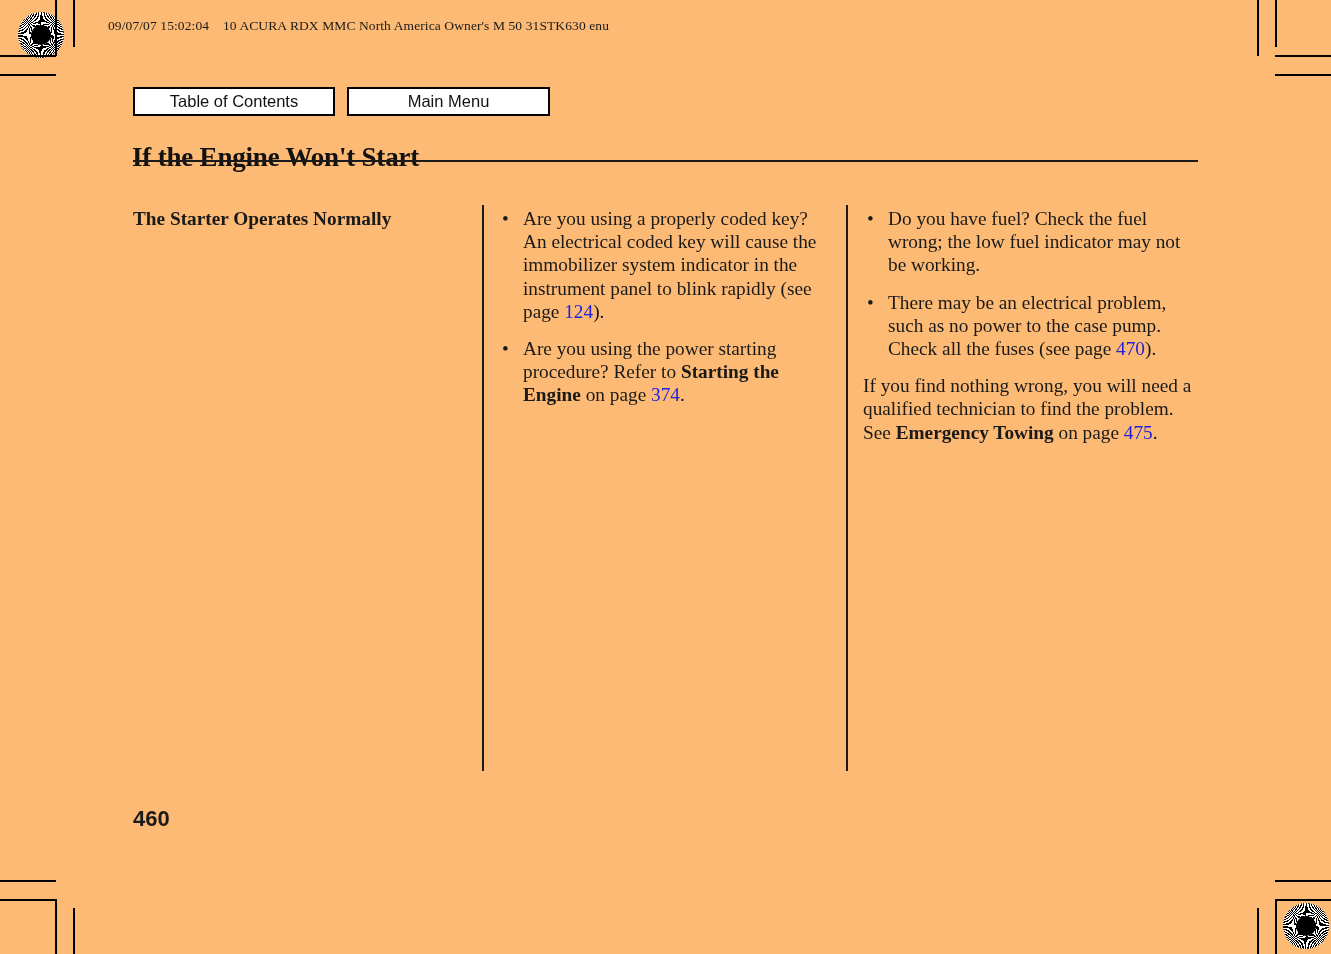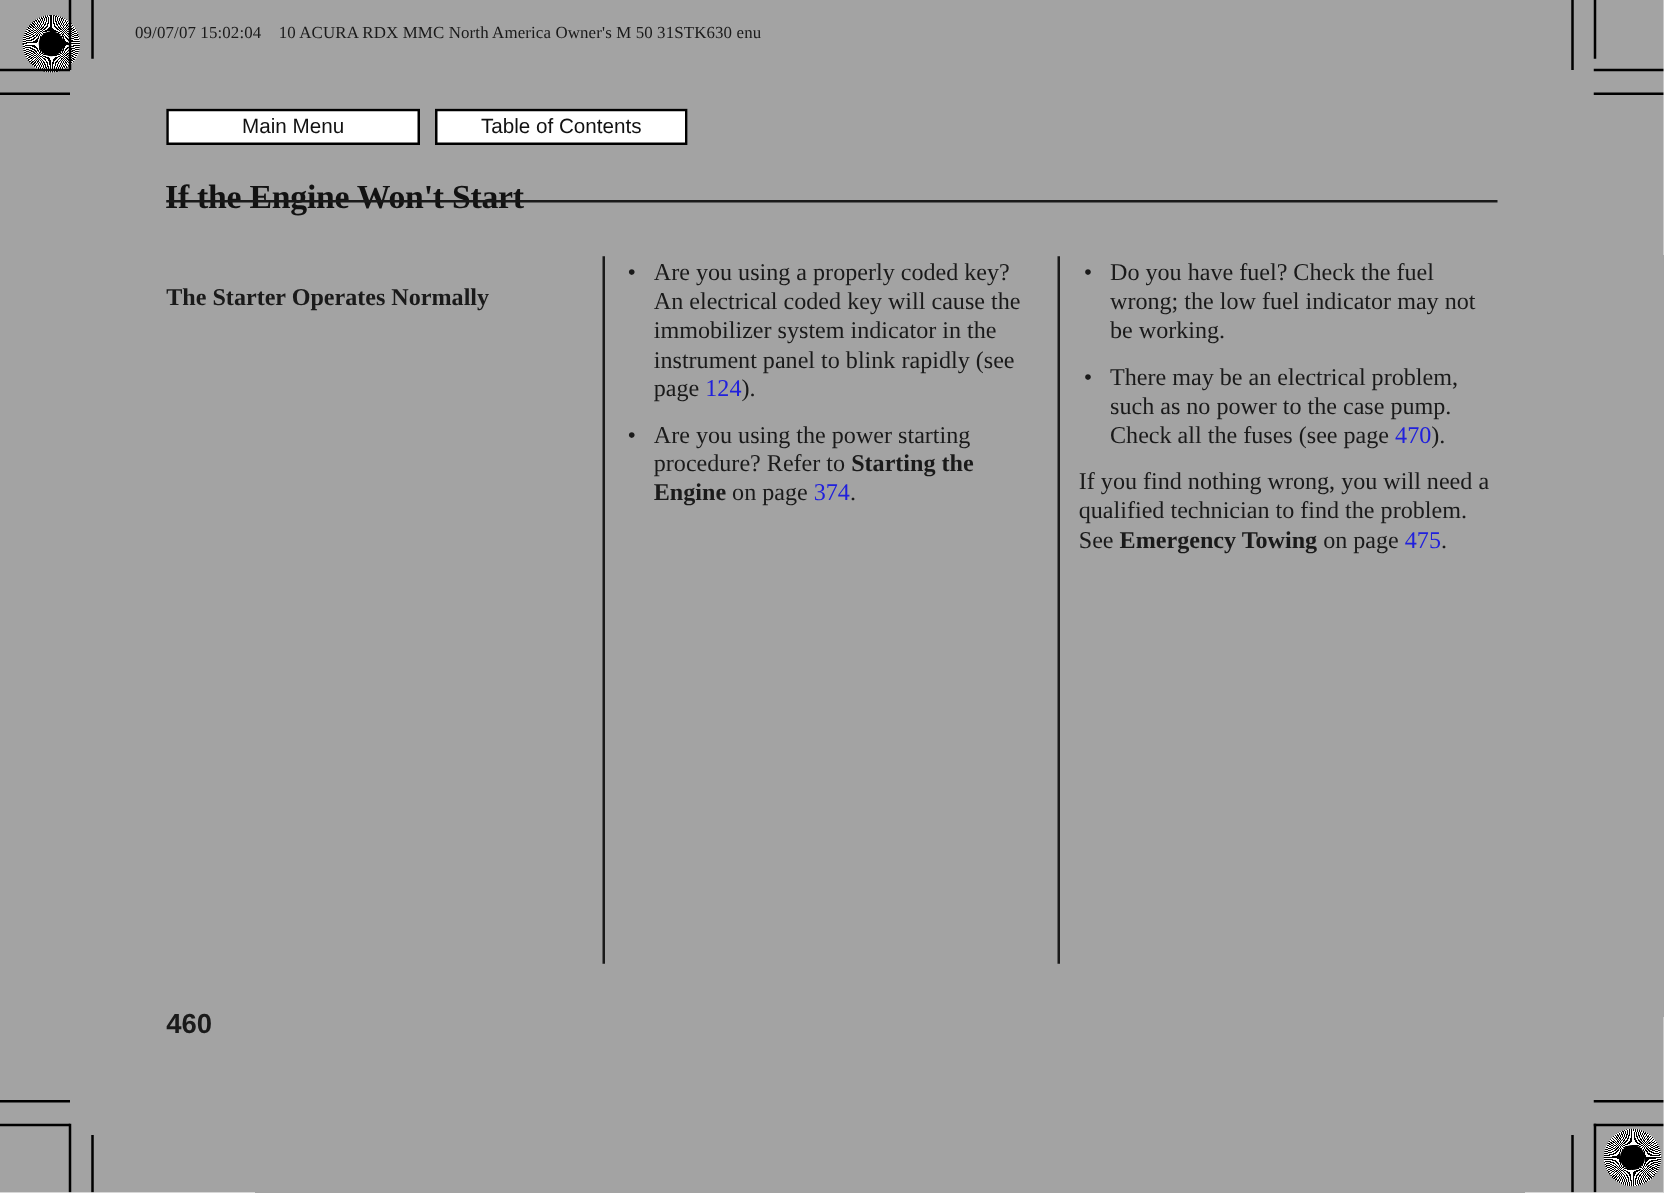--- a/index.html
+++ b/index.html
@@ -9,21 +9,21 @@
   }
   body {
     font-family: "Liberation Serif", serif;
     color: #1a1a1a;
   }
   #page {
     position: relative;
     width: 1331px;
     height: 954px;
     overflow: hidden;
-    background: #a3a3a3;
+    background: #fdba74;
   }
 
   
   .mark { position: absolute; }
   .rule-h { background: #000000; height: 2px; }
   .rule-v { background: #000000; width: 2px; }
 
   .starburst {
     position: absolute;
     border-radius: 50%;
@@ -100,21 +100,21 @@
 
   
   .column {
     position: absolute;
     top: 207px;
     font-family: "Liberation Serif", serif;
     font-size: 19.3px;
     line-height: 23.2px;
     color: #1a1a1a;
   }
-  #col-1 { left: 133px; width: 336px; margin-top: 20px; }
+  #col-1 { left: 133px; width: 336px; }
   #col-2 { left: 498px; width: 333px; }
   #col-3 { left: 863px; width: 337px; }
 
   .col-div {
     position: absolute;
     top: 205px;
     width: 2px;
     height: 566px;
     background: #1a1a1a;
   }
@@ -190,22 +190,22 @@
   <div class="starburst" style="left:1283px; top:903px; width:46px; height:46px;"></div>
 
   <div class="crosshair" style="left:628px; top:6px; width:84px; height:52px;"></div>
   <div class="crosshair" style="left:628px; top:896px; width:84px; height:52px;"></div>
   <div class="crosshair" style="left:14px; top:434px; width:52px; height:84px;"></div>
   <div class="crosshair" style="left:1268px; top:434px; width:52px; height:84px;"></div>
 
   <div id="doc-header">09/07/07 15:02:04    10 ACURA RDX MMC North America Owner's M 50 31STK630 enu</div>
 
   <div id="nav-bar">
+    <div class="nav-btn" id="btn-toc">Table of Contents</div>
     <div class="nav-btn" id="btn-main-menu">Main Menu</div>
-    <div class="nav-btn" id="btn-toc">Table of Contents</div>
   </div>
 
   <h1 id="page-title">If the Engine Won't Start</h1>
   <div id="title-rule"></div>
 
   <div class="col-div" id="col-div-1"></div>
   <div class="col-div" id="col-div-2"></div>
 
   <div class="column" id="col-1">
     <p class="body-text subhead">The Starter Operates Normally</p>

